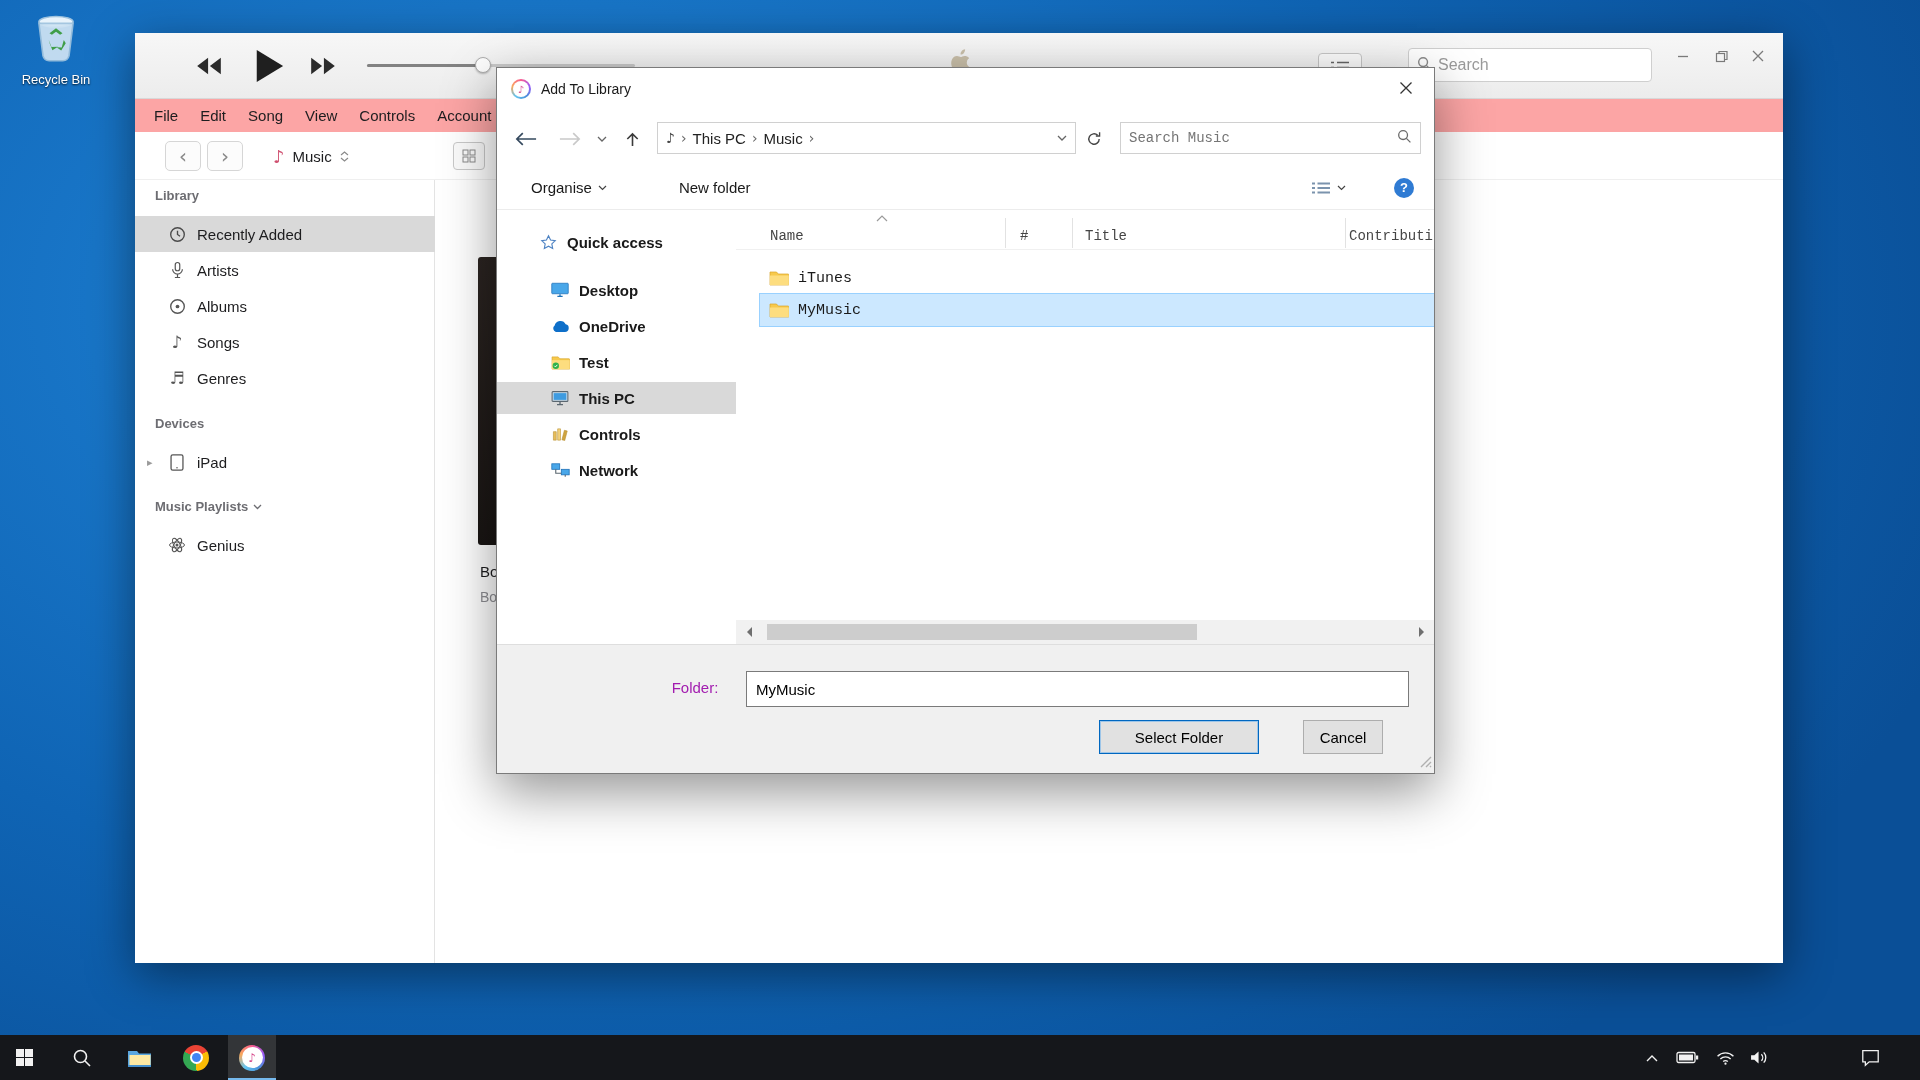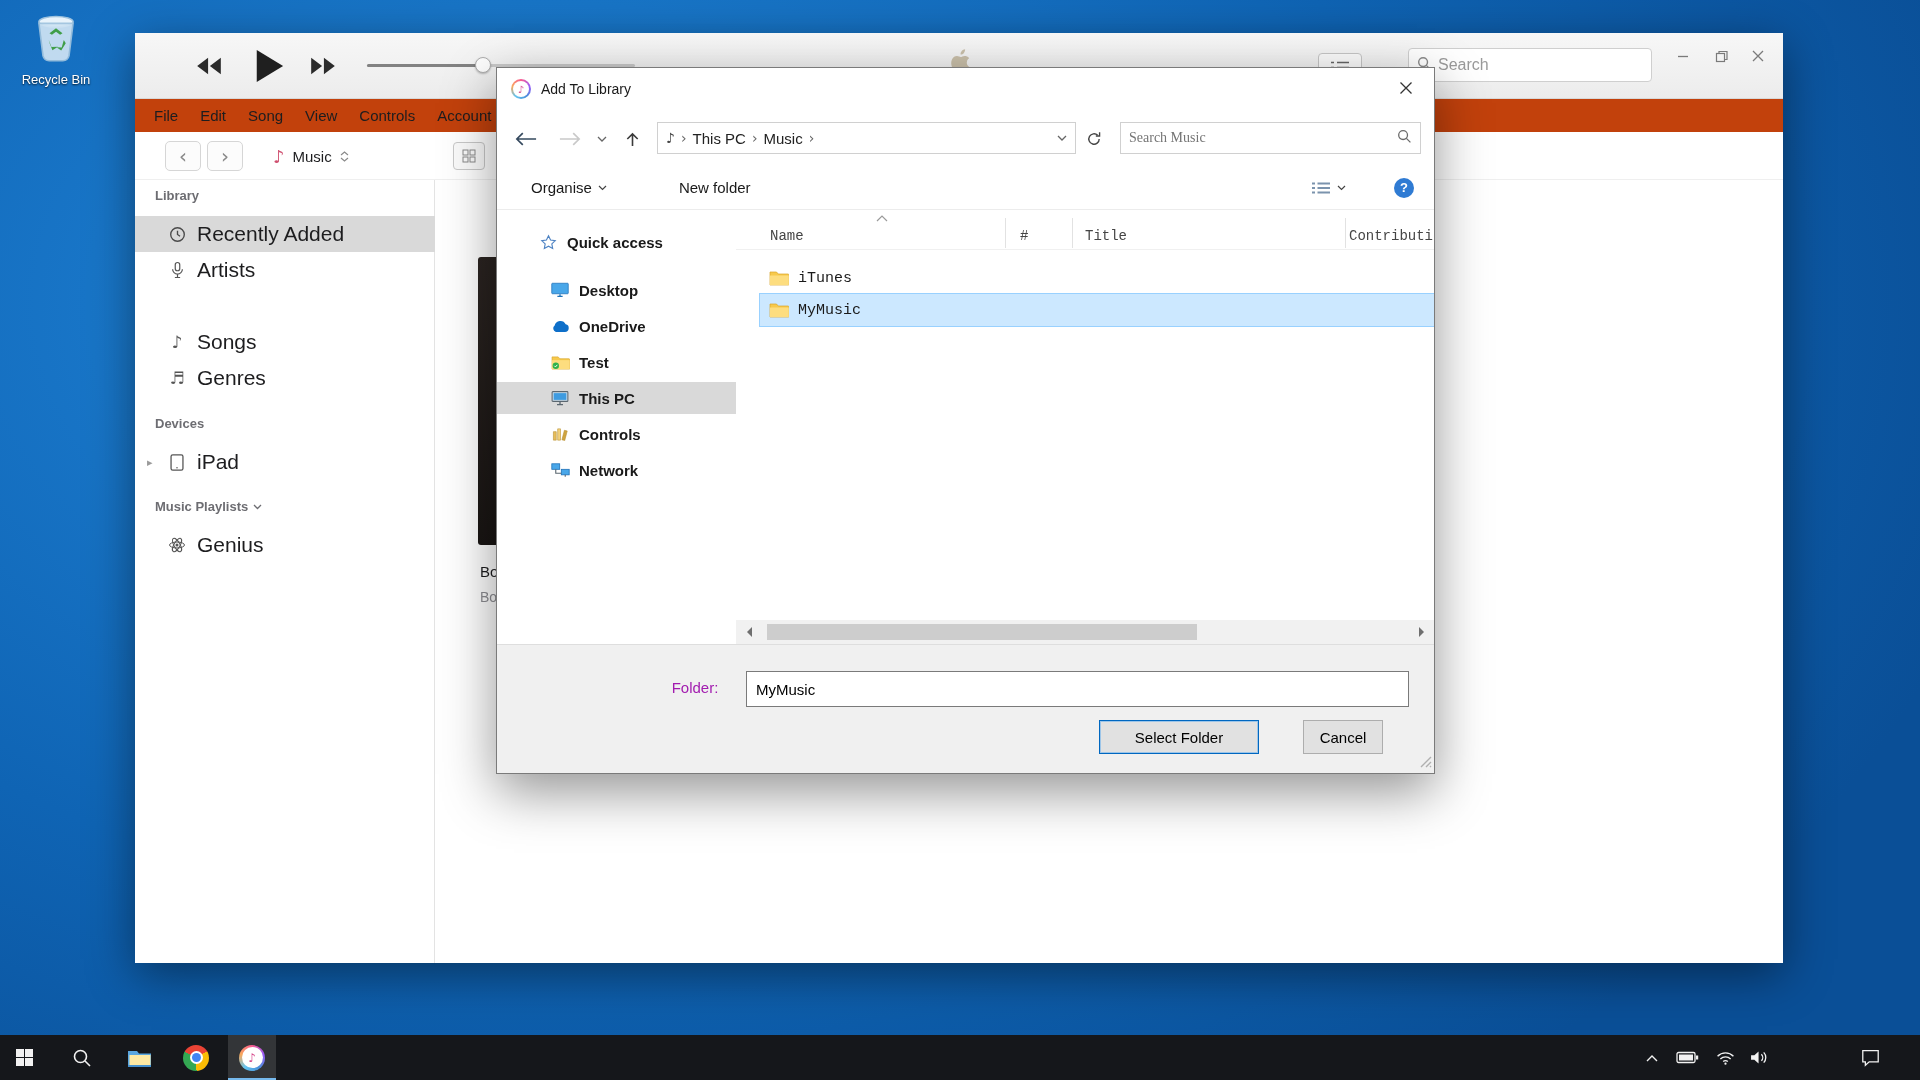--- a/index.html
+++ b/index.html
@@ -16,50 +16,50 @@
   .player{position:absolute;left:0;top:0;right:0;height:66px;background:linear-gradient(#f7f7f7,#ececec);border-bottom:1px solid #d8d8d8;}
   .pbtn{position:absolute;display:flex;align-items:center;justify-content:center;background:transparent;border:none;cursor:pointer;}
   .volume-track{position:absolute;left:232px;top:31px;width:268px;height:3px;background:#c9c9c9;border-radius:2px;}
   .volume-fill{position:absolute;left:0;top:0;width:116px;height:3px;background:#828282;border-radius:2px;}
   .volume-knob{position:absolute;left:340px;top:24px;width:16px;height:16px;border-radius:50%;background:#fdfdfd;border:1px solid #adadad;box-shadow:0 1px 2px rgba(0,0,0,.25);}
   .searchbox{position:absolute;left:1273px;top:15px;width:244px;height:34px;background:#fff;border:1px solid #cfcfcf;border-radius:4px;display:flex;align-items:center;padding:0 8px;gap:6px;}
   .searchbox input{border:none;outline:none;flex:1;font-size:16px;color:#222;background:transparent;font-family:inherit;}
   .searchbox input::placeholder{color:#9a9a9a;}
   .winctl{position:absolute;top:8px;width:30px;height:30px;display:flex;align-items:center;justify-content:center;background:transparent;border:none;cursor:pointer;}
   .upnext{position:absolute;left:1183px;top:20px;width:44px;height:28px;border:1px solid #c6c6c6;border-radius:4px;background:#fbfbfb;display:flex;align-items:center;justify-content:center;cursor:pointer;}
-  .menubar{position:absolute;left:0;top:66px;right:0;height:33px;background:#c2410c;display:flex;align-items:center;padding-left:8px;}
+  .menubar{position:absolute;left:0;top:66px;right:0;height:33px;background:#fca5a5;display:flex;align-items:center;padding-left:8px;}
   .menubar .mi{padding:0 11px;font-size:15px;color:#1d1d1f;cursor:default;}
   .navrow{position:absolute;left:0;top:99px;right:0;height:48px;background:#fff;border-bottom:1px solid #efefef;}
   .chevbtn{position:absolute;top:9px;width:36px;height:30px;border:1px solid #d6d6d6;border-radius:5px;background:#fcfcfc;color:#8a8a8a;font-size:20px;line-height:26px;text-align:center;cursor:pointer;}
   .picker{position:absolute;left:130px;top:9px;height:30px;display:flex;align-items:center;gap:8px;padding:0 8px;cursor:pointer;}
   .picker .note{color:#cf4f6f;font-size:18px;}
   .picker .plabel{font-size:15px;color:#1d1d1f;}
   .gridbtn{position:absolute;left:318px;top:10px;width:32px;height:28px;border:1px solid #c9c9c9;border-radius:4px;background:#fbfbfb;display:flex;align-items:center;justify-content:center;cursor:pointer;}
   .sidebar{position:absolute;left:0;top:147px;width:300px;bottom:0;background:#fff;border-right:1px solid #e3e3e3;}
   .sb-h{position:absolute;left:20px;font-size:13px;font-weight:bold;color:#6d6d72;display:flex;align-items:center;gap:5px;}
   .sb-row{position:absolute;left:0;width:300px;height:36px;display:flex;align-items:center;cursor:pointer;}
   .sb-row .ic{width:24px;margin-left:30px;display:flex;justify-content:center;color:#555;}
-  .sb-row .tx{margin-left:8px;font-size:21px;color:#1d1d1f;}
+  .sb-row .tx{margin-left:8px;font-size:15px;color:#1d1d1f;}
   .sb-row.sel{background:#d9d9d9;}
   .caret{color:#9a9a9a;font-size:11px;}
   .album{position:absolute;left:343px;top:224px;width:288px;height:288px;background:linear-gradient(145deg,#2b2421,#0d0b0a);border-radius:3px;}
   .cap1{position:absolute;left:345px;top:530px;font-size:15px;color:#1d1d1f;}
   .cap2{position:absolute;left:345px;top:556px;font-size:14px;color:#8e8e93;}
   
   .dlg{position:absolute;left:496px;top:67px;width:939px;height:707px;background:#fff;border:1px solid #7a7a7a;box-shadow:0 18px 50px rgba(0,0,0,.42);z-index:10;font-size:15px;}
   .dlg-title{position:absolute;left:0;top:0;right:0;height:42px;display:flex;align-items:center;padding-left:14px;gap:10px;background:#fff;}
   .dlg-title .t{font-size:14px;color:#1a1a1a;}
   .dlg-close{position:absolute;right:0;top:0;width:56px;height:40px;display:flex;align-items:center;justify-content:center;border:none;background:transparent;cursor:pointer;}
   .dlg-nav{position:absolute;left:0;top:42px;right:0;height:56px;}
   .navic{position:absolute;background:transparent;border:none;cursor:pointer;display:flex;align-items:center;justify-content:center;}
   .addrbar{position:absolute;left:160px;top:12px;width:419px;height:32px;border:1px solid #d0d0d0;background:#fff;display:flex;align-items:center;padding:0 8px;gap:6px;}
   .crumb{font-size:15px;color:#222;cursor:pointer;}
   .crumb-sep{color:#666;font-size:14px;cursor:pointer;}
   .dsearch{position:absolute;left:623px;top:12px;width:301px;height:32px;border:1px solid #d0d0d0;background:#fff;display:flex;align-items:center;padding:0 8px;}
-  .dsearch input{border:none;outline:none;flex:1;font-size:14px;color:#701a75;font-family:Liberation Serif, serif;}
+  .dsearch input{border:none;outline:none;flex:1;font-size:14px;color:#701a75;font-family:Liberation Mono, monospace;}
   .dsearch input::placeholder{color:#757575;}
   .dlg-cmd{position:absolute;left:0;top:98px;right:0;height:44px;border-bottom:1px solid #ececec;display:flex;align-items:center;}
   .cmditem{display:flex;align-items:center;gap:6px;font-size:15px;color:#1a1a1a;cursor:pointer;}
   .helpc{width:20px;height:20px;border-radius:50%;background:#2f7bd3;color:#fff;font-size:13px;font-weight:bold;display:flex;align-items:center;justify-content:center;cursor:pointer;}
   .dlg-body{position:absolute;left:0;top:142px;right:0;bottom:129px;overflow:hidden;}
   .dnav{position:absolute;left:0;width:239px;height:32px;display:flex;align-items:center;cursor:pointer;font-weight:bold;}
   .dnav .ic{width:22px;display:flex;justify-content:center;}
   .dnav .tx{margin-left:8px;font-size:15px;color:#1a1a1a;white-space:nowrap;}
   .dnav.root .ic{margin-left:40px;}
   .dnav.child .ic{margin-left:52px;}
@@ -229,20 +229,29 @@
       </div>
       <div class="sb-row" style="top:72px;">
         <span class="ic">
           <svg width="15" height="18" viewBox="0 0 20 22">
               <rect x="7" y="1" width="6" height="11" rx="3" fill="none" stroke="#555" stroke-width="1.6"></rect>
               <path d="M3.5 10a6.5 6.5 0 0 0 13 0M10 16.5V21M6.5 21h7" fill="none" stroke="#555" stroke-width="1.6"></path>
             </svg>
         </span>
         <span class="tx">Artists</span>
       </div>
+      <div class="sb-row" style="top:108px;">
+        <span class="ic">
+          <svg width="17" height="17" viewBox="0 0 20 20">
+              <circle cx="10" cy="10" r="8" fill="none" stroke="#555" stroke-width="1.6"></circle>
+              <circle cx="10" cy="10" r="2.2" fill="#555"></circle>
+            </svg>
+        </span>
+        <span class="tx">Albums</span>
+      </div>
       <div class="sb-row" style="top:144px;">
         <span class="ic glyph" style="font-size:17px;">♪</span>
         <span class="tx">Songs</span>
       </div>
       <div class="sb-row" style="top:180px;">
         <span class="ic glyph" style="font-size:17px;">♬</span>
         <span class="tx">Genres</span>
       </div>
 
       <div class="sb-h" style="top:236px;">

